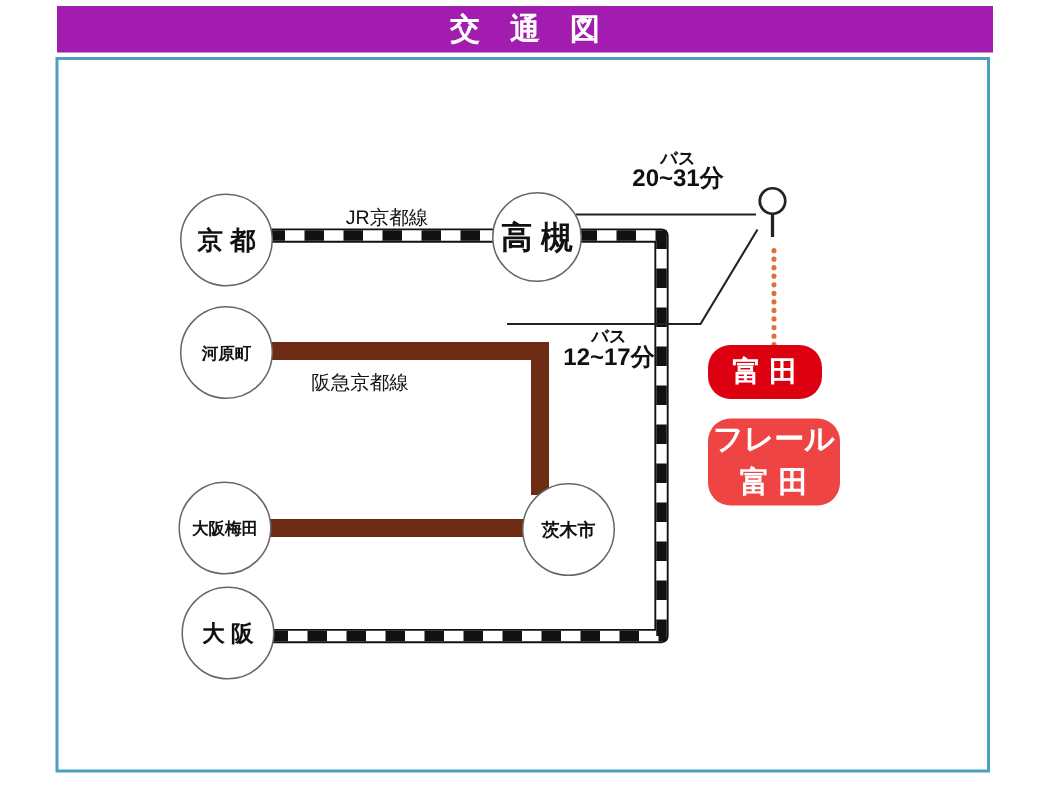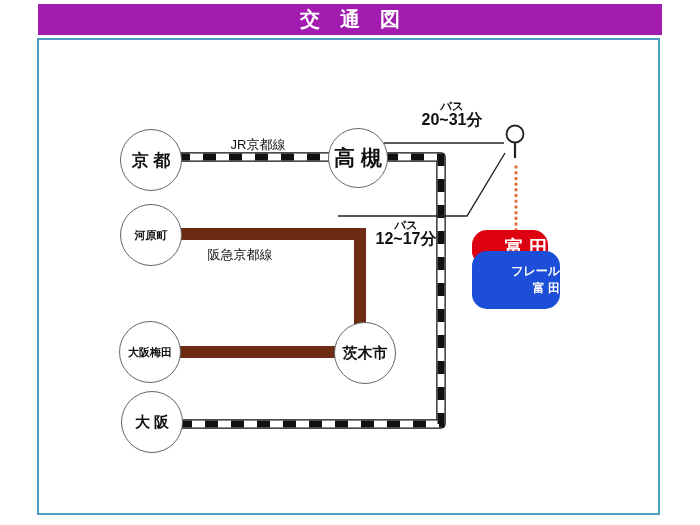--- a/index.html
+++ b/index.html
@@ -19,41 +19,41 @@
 
   
   .station{box-sizing:border-box;border:1.3px solid #666;border-radius:50%;background:#fff;
            display:flex;align-items:center;justify-content:center;color:#111;
            font-weight:600;white-space:nowrap;}
   .st-kyoto       {left:120px;top:129px;width:62px;height:62px;font-size:17px;}
   .st-takatsuki   {left:328px;top:128px;width:60px;height:60px;font-size:21px;}
   .st-kawaramachi {left:120px;top:204px;width:62px;height:62px;font-size:11px;}
   .st-takatsukishi{left:283px;top:203px;width:60px;height:60px;font-size:15px;}
   .st-umeda       {left:119px;top:321px;width:62px;height:62px;font-size:11px;}
-  .st-ibarakishi  {left:334px;top:322px;width:62px;height:62px;font-size:15px;}
+  .st-ibarakishi  {left:348px;top:322px;width:62px;height:62px;font-size:12px;}
   .st-osaka       {left:121px;top:391px;width:62px;height:62px;font-size:15px;}
 
   
   .line-label{color:#111;font-weight:normal;font-size:13px;text-align:center;}
   .jr-label    {left:210px;top:136px;width:96px;}
   .hankyu-label{left:192px;top:211px;width:96px;margin-top:35px;}
 
   
   .route-note{color:#111;text-align:center;font-weight:600;line-height:1.05;}
   .route-note .mode{font-size:11.5px;display:block;}
   .route-note .dur{font-size:16px;display:block;}
   .note-bus1{left:403px;top:100px;width:98px;}
   .note-bus2{left:367px;top:219px;width:78px;}
   .note-walk{left:512px;top:170px;width:78px;}
 
   
-  .dest{color:#fff;font-weight:bold;display:flex;align-items:flex-end;justify-content:center;
+  .dest{color:#fff;font-weight:bold;display:flex;align-items:center;justify-content:center;
         flex-direction:column;text-align:center;border-radius:15px;}
   .tomita-box{left:472px;top:230px;width:76px;height:36px;background:#dd0011;font-size:19px;}
-  .frail-box{left:472px;top:251px;width:88px;height:58px;background:#1d4ed8;font-size:12px;line-height:1.45;}
+  .frail-box{left:472px;top:279px;width:88px;height:58px;background:#ef4444;font-size:20px;line-height:1.45;}
 </style>
 </head>
 <body>
 
 <div id="canvas">
 
   <div class="abs titlebar">交　通　図</div>
 
   <div class="abs diagram-box"></div>
 

